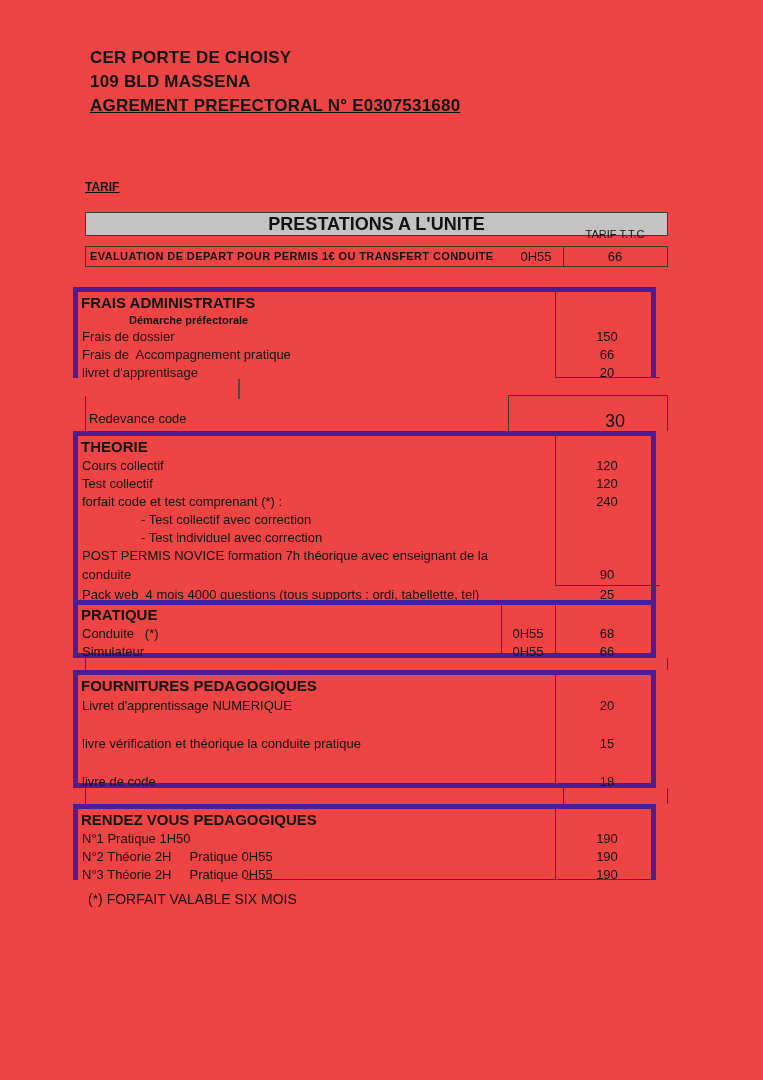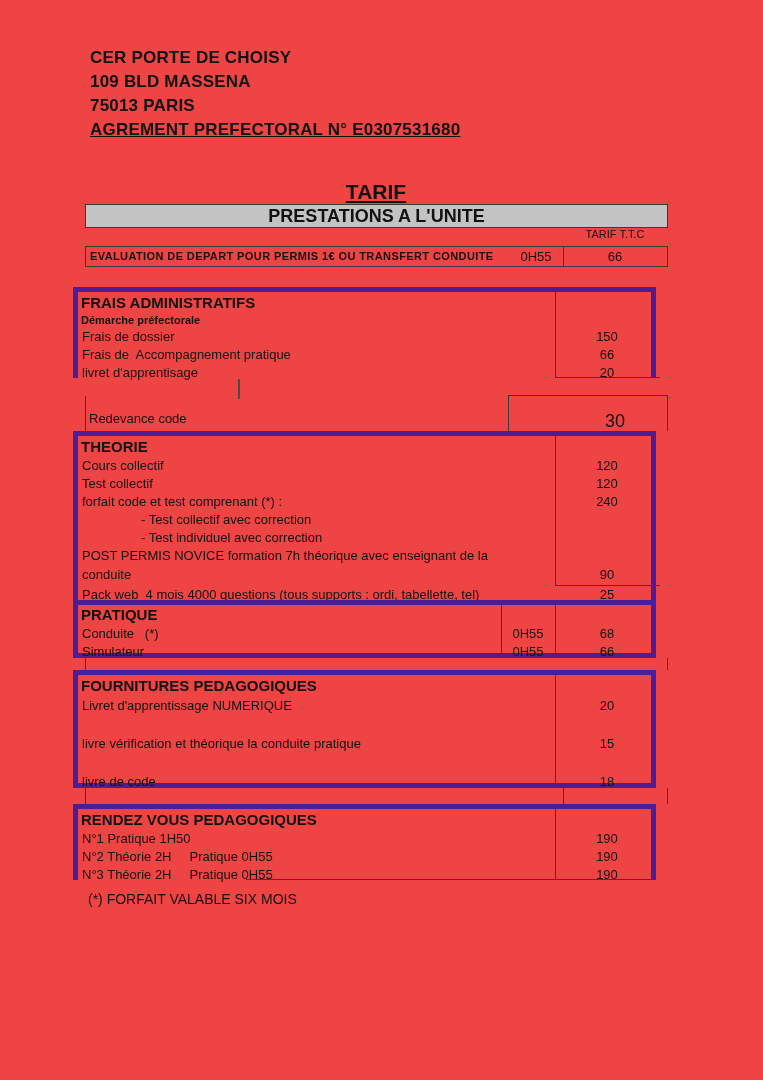--- a/index.html
+++ b/index.html
@@ -5,35 +5,35 @@
   html,body{margin:0;padding:0;background:#fff;}
   .page{position:relative;width:763px;height:1080px;background:#ef4444;
         font-family:"Liberation Sans",sans-serif;color:#121212;overflow:hidden;}
   .abs{position:absolute;box-sizing:border-box;}
   .u{text-decoration:underline;}
 
   
   .addr{left:90px;top:46px;font-size:17px;font-weight:bold;line-height:24px;letter-spacing:.2px;}
 
   
-  .tarif-title{left:85px;top:180px;width:582px;text-align:center;font-size:21px;font-weight:bold;}
-  .banner{left:85px;top:204px;width:583px;height:24px;background:#c3c3c3;border:1px solid #3a3a3a;
+  .tarif-title{left:85px;top:180px;width:582px;font-size:12px;font-weight:bold;}
+  .banner{left:85px;top:212px;width:583px;height:24px;background:#c3c3c3;border:1px solid #3a3a3a;
           text-align:center;font-size:18px;font-weight:bold;line-height:22px;}
   .ttc{left:562px;top:228px;width:106px;text-align:center;font-size:11px;}
 
   
   .box{left:73px;width:583px;border:5px solid #4c1d95;}
   .row{position:relative;}
   .lbl{position:absolute;left:4px;top:0;font-size:13px;white-space:pre;}
   .dur{position:absolute;left:423px;top:0;width:54px;text-align:center;font-size:13px;}
   .price{position:absolute;left:477px;top:0;width:104px;text-align:center;font-size:13px;}
   .sect{font-size:15px;font-weight:bold;padding-left:3px;white-space:pre;}
   .sub{font-size:11px;font-weight:bold;padding-left:3px;}
   .ind .lbl{left:63px;}
-  .h15{height:15px;line-height:15px;} .h18{height:18px;line-height:18px;}
+  .h15{height:15px;line-height:15px;margin-left:48px;} .h18{height:18px;line-height:18px;}
   .h19{height:19px;line-height:19px;} .h20{height:20px;line-height:20px;}
   .h21{height:21px;line-height:21px;} .h22{height:22px;line-height:22px;}
   .vdiv{position:absolute;left:477px;top:0;bottom:0;width:0;border-left:1px solid #3a3a3a;}
   .vdiv2{position:absolute;left:423px;top:0;bottom:0;width:0;border-left:1px solid #3a3a3a;}
 
   
   .eval{left:85px;top:246px;width:583px;height:21px;border:1px solid #3a3a3a;}
   .eval .elabel{position:absolute;left:4px;top:0;line-height:19px;font-size:11px;font-weight:bold;letter-spacing:.4px;white-space:pre;}
   .eval .dur,.eval .price{line-height:19px;}
 
@@ -72,21 +72,20 @@
   .footnote{left:88px;top:891px;font-size:14px;}
 </style>
 </head>
 <body>
 
 <div class="page">
 
   <div class="abs addr">
     <div>CER PORTE DE CHOISY</div>
     <div>109 BLD MASSENA</div>
-    <div>75013 PARIS</div>
     <div class="u">AGREMENT PREFECTORAL N° E0307531680</div>
   </div>
 
   <div class="abs tarif-title u">TARIF</div>
   <div class="abs banner">PRESTATIONS A L'UNITE</div>
   <div class="abs ttc">TARIF T.T.C</div>
 
   <div class="abs eval">
     <span class="elabel">EVALUATION DE DEPART POUR PERMIS 1€ OU TRANSFERT CONDUITE</span>
     <span class="dur">0H55</span>

